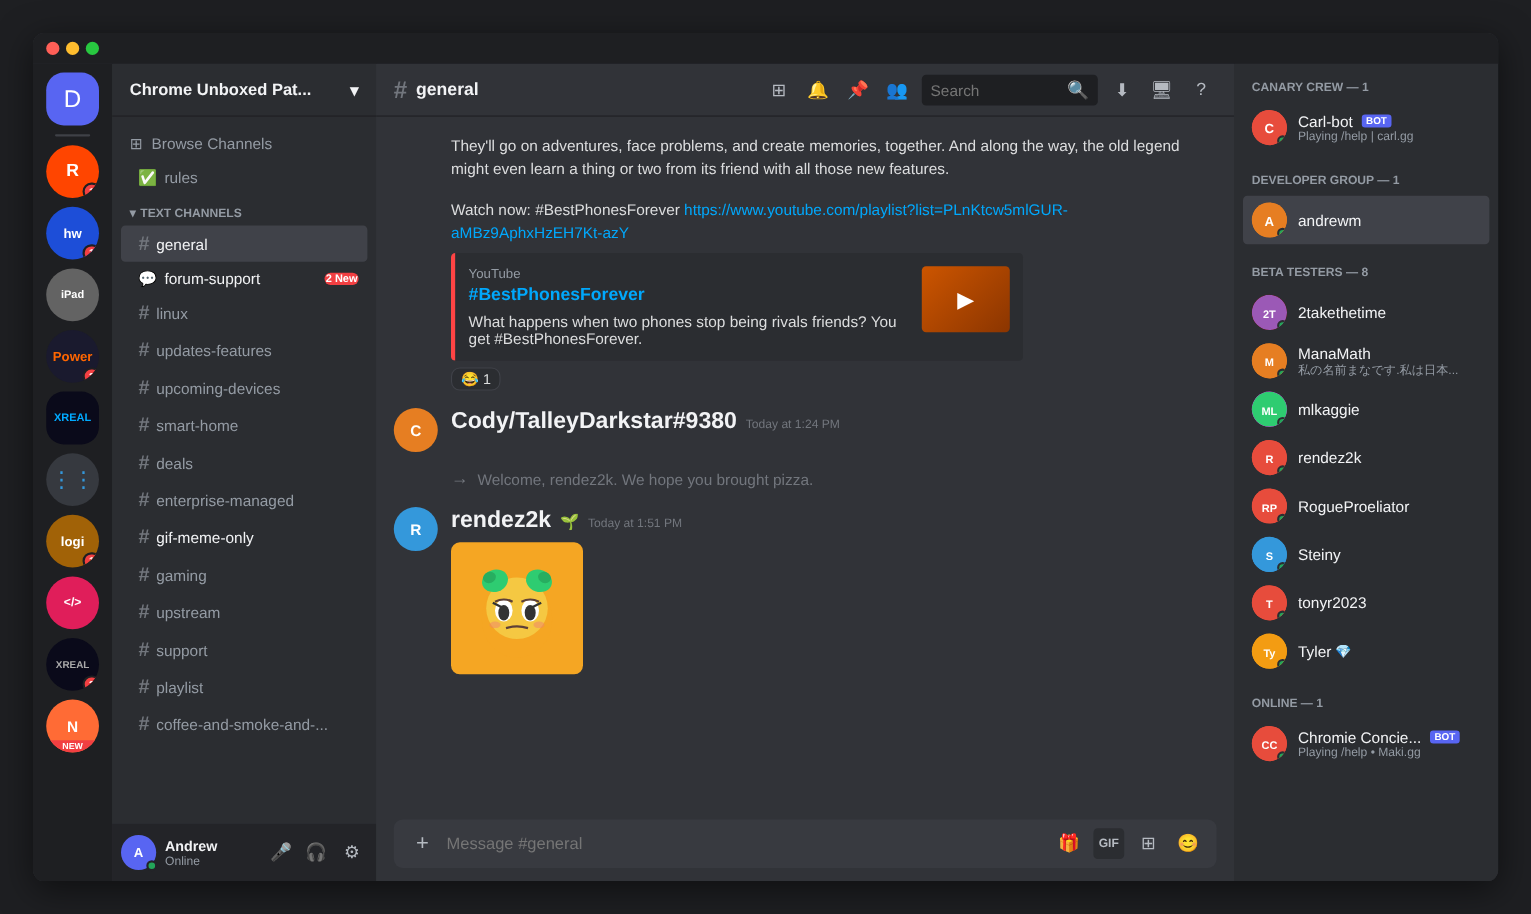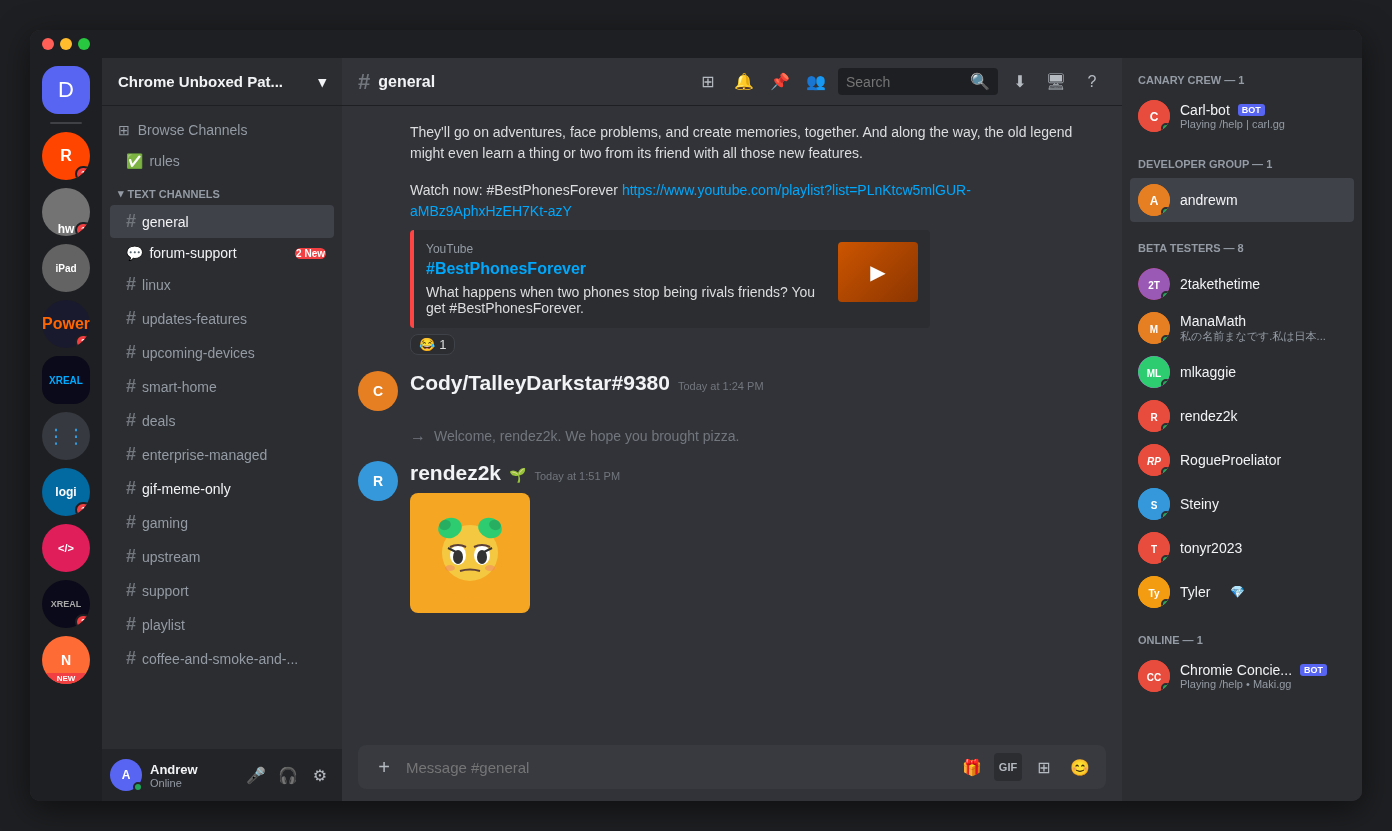--- a/index.html
+++ b/index.html
@@ -102,43 +102,43 @@
       <div class="server-icon" style="background:#5865f2; border-radius:16px;">
         <span style="color:white;font-size:22px;">D</span>
       </div>
       <div class="server-divider"></div>
 
       <div class="server-icon" style="background:#ff4500;">
         <span style="color:white;font-size:16px;font-weight:700;">R</span>
         <div class="server-badge">1</div>
       </div>
 
-      <div class="server-icon" style="background:#737373;align-items:flex-end;">
+      <div class="server-icon" style="background:#1d4ed8;">
         <span style="color:white;font-size:12px;font-weight:700;">hw</span>
         <div class="server-badge">1</div>
       </div>
 
       <div class="server-icon" style="background:#636363; overflow:hidden;">
         <span style="color:white;font-size:10px;font-weight:700;">iPad</span>
       </div>
 
       <div class="server-icon" style="background:#1a1a2e;">
-        <span style="color:#ff6600;font-size:16px;font-weight:700;">Power</span>
+        <span style="color:#ff6600;font-size:12px;font-weight:700;">Power</span>
         <div class="server-badge">2</div>
       </div>
 
       <div class="server-icon" style="background:#0a0a1a; border-radius:16px;">
         <span style="color:#00aaff;font-size:10px;font-weight:700;">XREAL</span>
       </div>
 
       <div class="server-icon" style="background:#36393f;">
         <span style="color:#3498db;font-size:20px;">⋮⋮</span>
       </div>
 
-      <div class="server-icon" style="background:#0369a1;">
+      <div class="server-icon" style="background:#a16207;">
         <span style="color:white;font-size:12px;font-weight:700;">logi</span>
         <div class="server-badge">1</div>
       </div>
 
       <div class="server-icon" style="background:#e01e5a;">
         <span style="color:white;font-size:11px;font-weight:700;">&lt;/&gt;</span>
       </div>
 
       <div class="server-icon" style="background:#0a0a1a;">
         <span style="color:#aaa;font-size:9px;font-weight:700;">XREAL</span>
@@ -472,21 +472,21 @@
             <svg width="32" height="32" viewBox="0 0 32 32">
                 <circle cx="16" cy="16" r="16" fill="#e74c3c"></circle>
                 <text x="16" y="21" text-anchor="middle" fill="white" font-size="10" font-weight="bold">R</text>
               </svg>
             <div class="member-status"></div>
           </div>
           <div class="member-name">rendez2k</div>
         </div>
 
         <div class="member-item">
-          <div class="member-avatar" style="background:#e74c3c;font-style:italic;">
+          <div class="member-avatar" style="background:#e74c3c;">
             <svg width="32" height="32" viewBox="0 0 32 32">
                 <circle cx="16" cy="16" r="16" fill="#e74c3c"></circle>
                 <text x="16" y="21" text-anchor="middle" fill="white" font-size="10" font-weight="bold">RP</text>
               </svg>
             <div class="member-status"></div>
           </div>
           <div class="member-name">RogueProeliator</div>
         </div>
 
         <div class="member-item">
@@ -512,21 +512,21 @@
         </div>
 
         <div class="member-item">
           <div class="member-avatar" style="background:#f39c12;">
             <svg width="32" height="32" viewBox="0 0 32 32">
                 <circle cx="16" cy="16" r="16" fill="#f39c12"></circle>
                 <text x="16" y="21" text-anchor="middle" fill="white" font-size="10" font-weight="bold">Ty</text>
               </svg>
             <div class="member-status"></div>
           </div>
-          <div style="display:flex;align-items:center;gap:20px;">
+          <div style="display:flex;align-items:center;gap:4px;">
             <span class="member-name">Tyler</span>
             <span style="color:#a855f7;font-size:12px;">💎</span>
           </div>
         </div>
       </div>
 
       <div class="members-group">
         <div class="members-group-header">ONLINE — 1</div>
         <div class="member-item">
           <div class="member-avatar" style="background:#e74c3c;">

